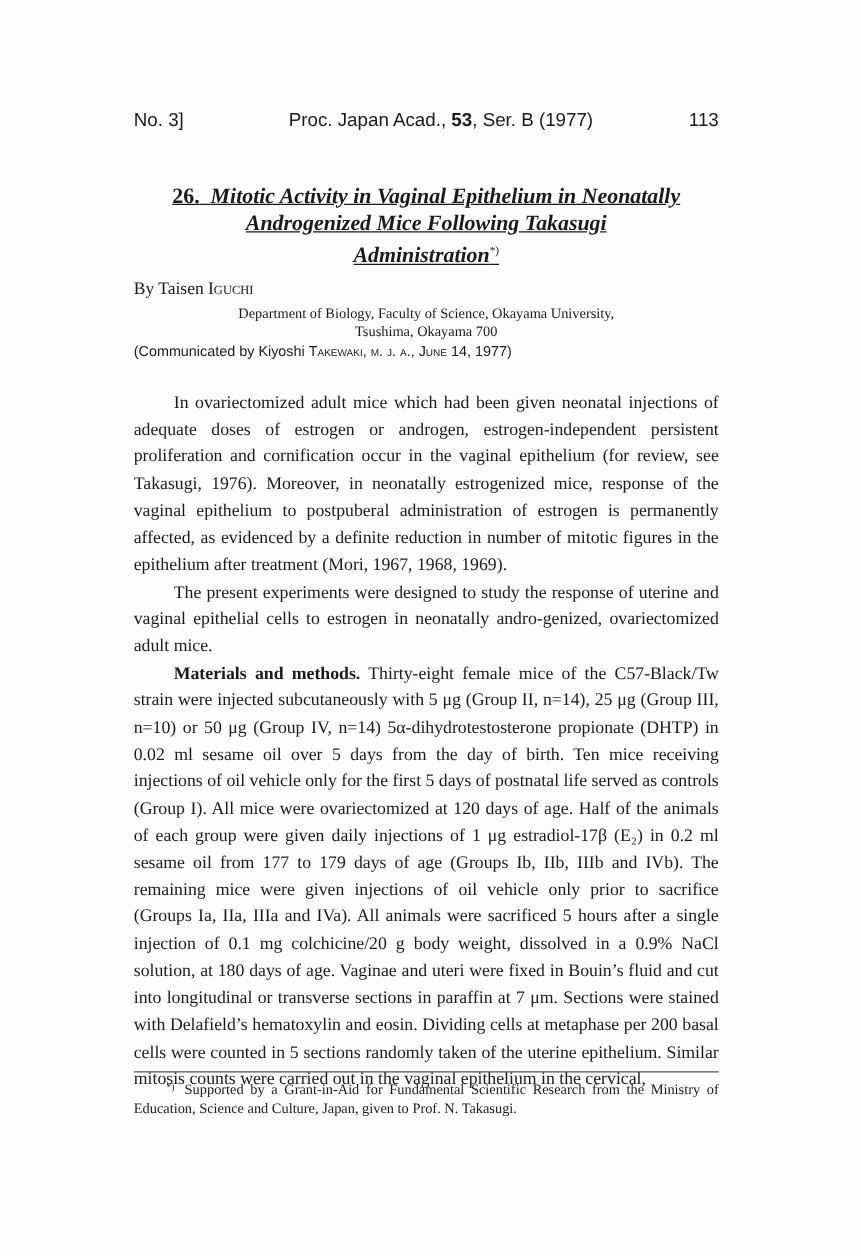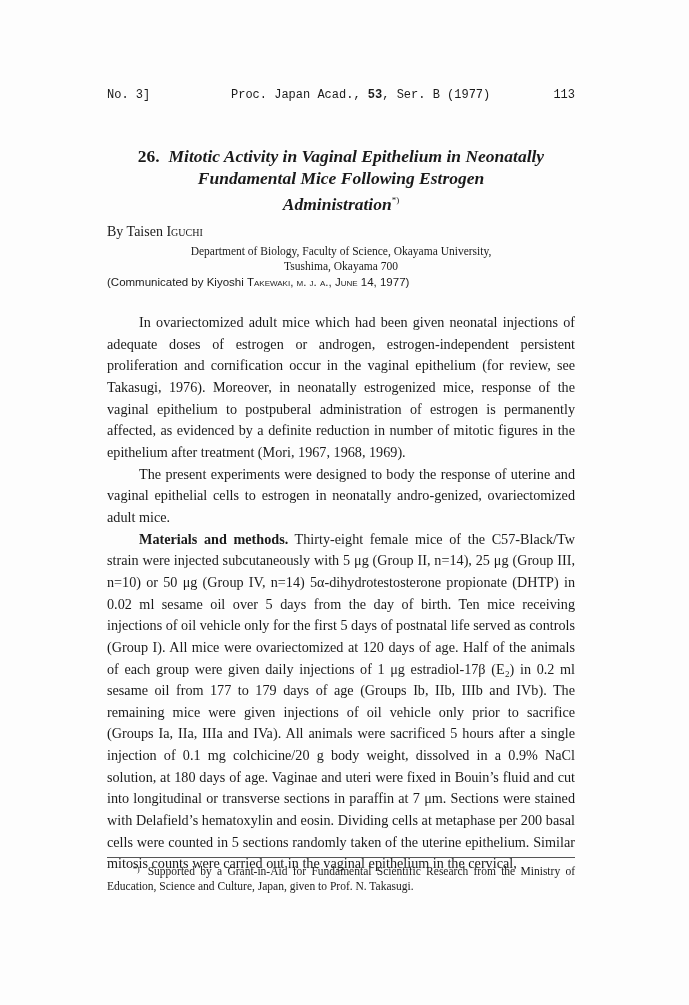--- a/index.html
+++ b/index.html
@@ -1,27 +1,27 @@
 <!DOCTYPE html>
 <html><head>
 <meta charset="utf-8">
 <style>
   html, body { margin: 0; padding: 0; background: #fdfdfd; }
   body { width: 689px; height: 1005px; position: relative; overflow: hidden;
          font-family: "DejaVu Serif", "Liberation Serif", serif; color: #1a1a1a; }
   .page { position: absolute; left: 107px; top: 0; width: 468px; }
   .running-head { position: absolute; top: 88px; left: 0; width: 468px; height: 16px;
-                  font-size: 12px; font-family: Liberation Mono, monospace; text-align: center; }
+                  font-size: 15px; font-family: Liberation Sans, sans-serif; text-align: center; }
   .running-head .left { position: absolute; left: 0; }
   .running-head .center { position: absolute; left: 124px; }
   .running-head .right { position: absolute; right: 0; }
   .running-head b { font-weight: bold; margin-top: 17px; }
   .title { position: absolute; top: 145px; left: 0; width: 468px;
            font-family: "Liberation Serif", serif; font-style: italic; font-weight: bold;
-           font-size: 17.5px; line-height: 22px; text-align: center; }
+           font-size: 17.5px; line-height: 22px; text-align: center; text-decoration: underline; }
   .title .num { font-style: normal; }
   .title sup { font-size: 9px; font-weight: normal; font-style: normal; }
   .byline { position: absolute; top: 224px; left: 0; width: 468px; text-align: left;
             font-family: "Liberation Serif", serif; font-size: 14px; }
   .sc { font-variant: small-caps; }
   .affil { position: absolute; top: 244px; left: 0; width: 468px; text-align: center;
            font-family: "Liberation Serif", serif; font-size: 11.5px; line-height: 15px; }
   .comm { position: absolute; top: 276px; left: 0; width: 468px; text-align: left;
           font-family: Liberation Sans, sans-serif; font-size: 11.5px; }
   .body { position: absolute; top: 312px; left: 0; width: 468px;
@@ -42,36 +42,36 @@
 <div class="page">
 
   <div class="running-head">
     <span class="left">No. 3]</span>
     <span class="center"><span>Proc. Japan Acad., </span><b>53</b><span>, Ser. B (1977)</span></span>
     <span class="right">113</span>
   </div>
 
   <div class="title">
     <div><span class="num">26.</span>&nbsp;&nbsp;<span>Mitotic Activity in Vaginal Epithelium in Neonatally</span></div>
-    <div>Fundamental Mice Following Estrogen</div>
+    <div>Androgenized Mice Following Takasugi</div>
     <div><span>Administration</span><sup>*)</sup></div>
   </div>
 
   <div class="byline"><span>By Taisen </span><span class="sc">Iguchi</span></div>
 
   <div class="affil">
     <div>Department of Biology, Faculty of Science, Okayama University,</div>
     <div>Tsushima, Okayama 700</div>
   </div>
 
   <div class="comm"><span>(Communicated by Kiyoshi </span><span class="sc">Takewaki</span><span class="sc">, m. j. a., June 14, 1977)</span></div>
 
   <div class="body">
     <p>In ovariectomized adult mice which had been given neonatal injections of adequate doses of estrogen or androgen, estrogen-independent persistent proliferation and cornification occur in the vaginal epithelium (for review, see Takasugi, 1976). Moreover, in neonatally estrogenized mice, response of the vaginal epithelium to postpuberal administration of estrogen is permanently affected, as evidenced by a definite reduction in number of mitotic figures in the epithelium after treatment (Mori, 1967, 1968, 1969).</p>
-    <p>The present experiments were designed to body the response of uterine and vaginal epithelial cells to estrogen in neonatally andro-genized, ovariectomized adult mice.</p>
+    <p>The present experiments were designed to study the response of uterine and vaginal epithelial cells to estrogen in neonatally andro-genized, ovariectomized adult mice.</p>
     <p><span class="runin">Materials and methods.</span><span> Thirty-eight female mice of the C57-Black/Tw strain were injected subcutaneously with 5 μg (Group II, n=14), 25 μg (Group III, n=10) or 50 μg (Group IV, n=14) 5α-dihydrotestosterone propionate (DHTP) in 0.02 ml sesame oil over 5 days from the day of birth. Ten mice receiving injections of oil vehicle only for the first 5 days of postnatal life served as controls (Group I). All mice were ovariectomized at 120 days of age. Half of the animals of each group were given daily injections of 1 μg estradiol-17β (E₂) in 0.2 ml sesame oil from 177 to 179 days of age (Groups Ib, IIb, IIIb and IVb). The remaining mice were given injections of oil vehicle only prior to sacrifice (Groups Ia, IIa, IIIa and IVa). All animals were sacrificed 5 hours after a single injection of 0.1 mg colchicine/20 g body weight, dissolved in a 0.9% NaCl solution, at 180 days of age. Vaginae and uteri were fixed in Bouin’s fluid and cut into longitudinal or transverse sections in paraffin at 7 μm. Sections were stained with Delafield’s hematoxylin and eosin. Dividing cells at metaphase per 200 basal cells were counted in 5 sections randomly taken of the uterine epithelium. Similar mitosis counts were carried out in the vaginal epithelium in the cervical,</span></p>
   </div>
 
   <div class="rule"></div>
 
   <div class="footnote">
     <p><span class="mark">*)</span><span>Supported by a Grant-in-Aid for Fundamental Scientific Research from the Ministry of Education, Science and Culture, Japan, given to Prof. N. Takasugi.</span></p>
   </div>
 
 </div>

